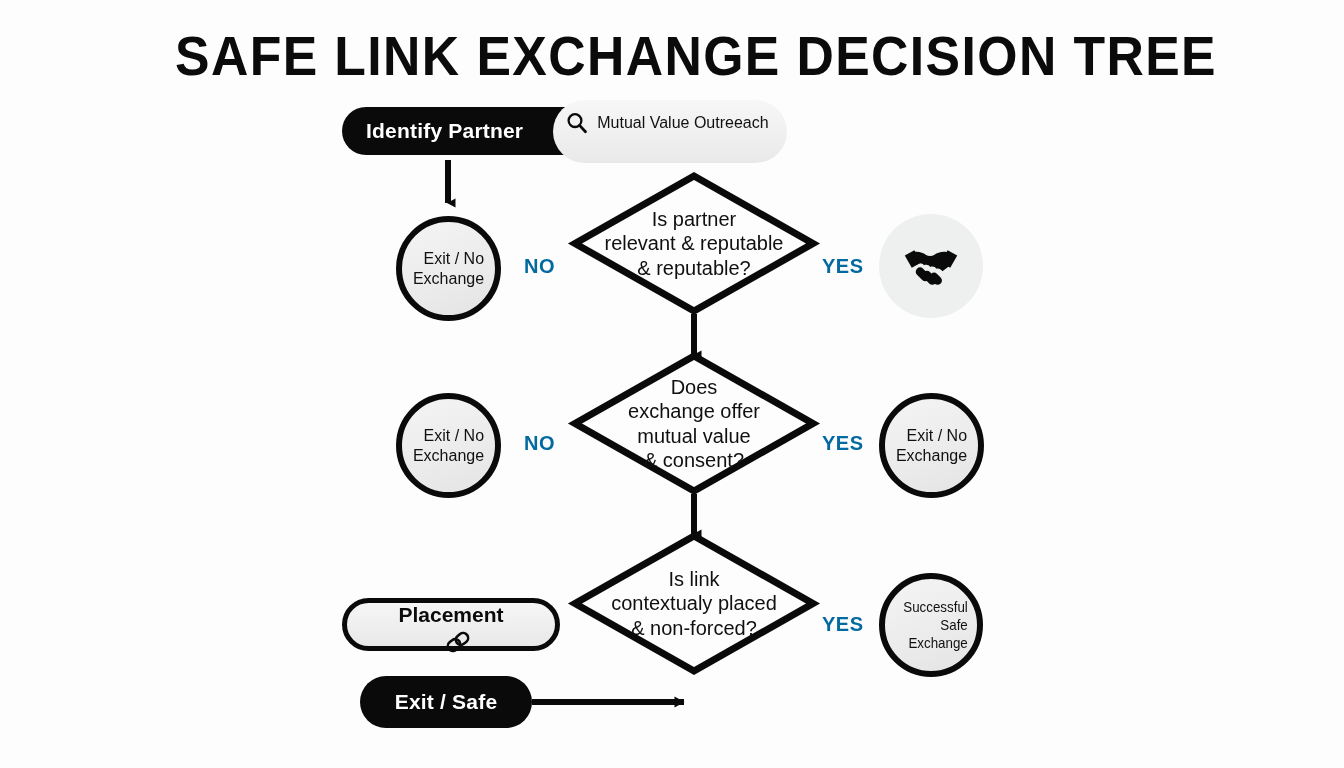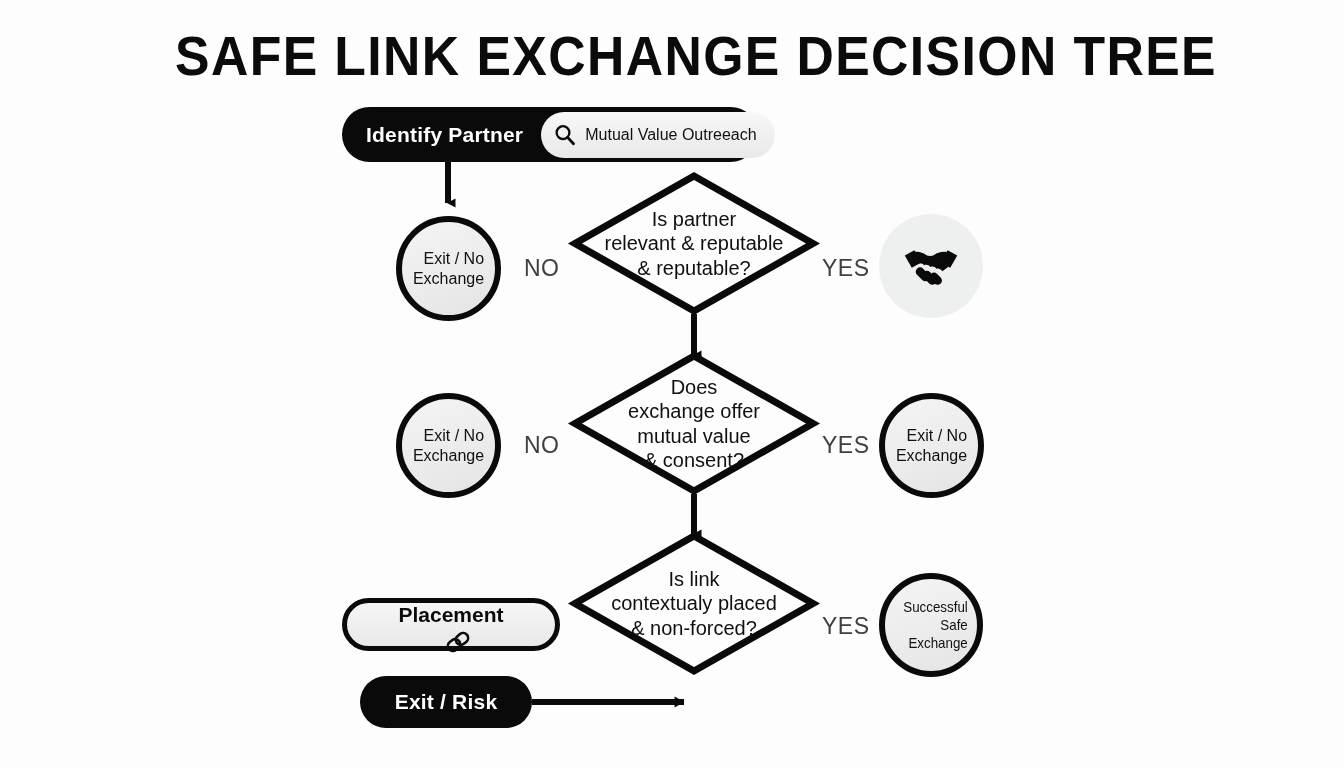--- a/index.html
+++ b/index.html
@@ -60,21 +60,21 @@
     white-space: nowrap;
     letter-spacing: 0.2px;
   }
   .inner-pill {
     background: #efefef;
     background: linear-gradient(180deg, #f7f7f7 0%, #e9e9e9 100%);
     border-radius: 999px;
     display: flex;
     align-items: center;
     gap: 8px;
-    padding: 0 18px 0 12px;
+    padding: 0 18px 17px 12px;
     height: 46px;
   }
   .inner-pill .inner-label {
     font-size: 16px;
     color: #111111;
     white-space: nowrap;
     font-weight: 500;
   }
 
   
@@ -150,23 +150,23 @@
     font-size: 20px;
     line-height: 1.22;
     color: #101010;
     white-space: pre-line;
     pointer-events: none;
   }
 
   
   .edge-label {
     position: absolute;
-    font-size: 23px;
-    font-weight: normal;
-    color: #404040;
+    font-size: 20px;
+    font-weight: bold;
+    color: #0369a1;
     letter-spacing: 0.5px;
   }
 
   
   .connectors {
     position: absolute;
     left: 0;
     top: 0;
     width: 1344px;
     height: 768px;
@@ -200,21 +200,21 @@
 
     <g>
       <line x1="670" y1="494" x2="670" y2="534" stroke="#0a0a0a" stroke-width="6" marker-end="url(#arrowDown)"></line>
     </g>
 
     <g>
       <line x1="508" y1="702" x2="660" y2="702" stroke="#0a0a0a" stroke-width="6" marker-end="url(#arrowRight)"></line>
     </g>
   </svg>
 
-  <div class="node pill-dark" style="left:318px; top:107px; width:416px; height:55px; padding-left:24px; padding-right:5px;">
+  <div class="node pill-dark" style="left:318px; top:107px; width:416px; height:48px; padding-left:24px; padding-right:5px;gap:12px;">
     <span class="pill-label">Identify Partner</span>
     <div class="inner-pill" style="margin-left:18px;">
       <span style="display:inline-flex;">
         <svg width="24" height="24" viewBox="0 0 24 24">
           <circle cx="10" cy="9.6" r="6.4" fill="none" stroke="#0a0a0a" stroke-width="2.3"></circle>
           <line x1="14.6" y1="14.4" x2="20.5" y2="20.8" stroke="#0a0a0a" stroke-width="2.8" stroke-linecap="round"></line>
         </svg>
       </span>
       <span class="inner-label">Mutual Value Outreeach</span>
     </div>
@@ -303,16 +303,16 @@
   </div>
 
   <div class="edge-label" style="left:798px; top:613px;">YES</div>
 
   <div class="node circle small-text" style="left:855px; top:573px; width:104px; height:104px;">
     <span class="circ-label">Successful
 Safe Exchange</span>
   </div>
 
   <div class="node pill-dark" style="left:336px; top:676px; width:172px; height:52px; justify-content:center;">
-    <span class="pill-label">Exit / Risk</span>
+    <span class="pill-label">Exit / Safe</span>
   </div>
 
 </div>
 
 </body></html>

